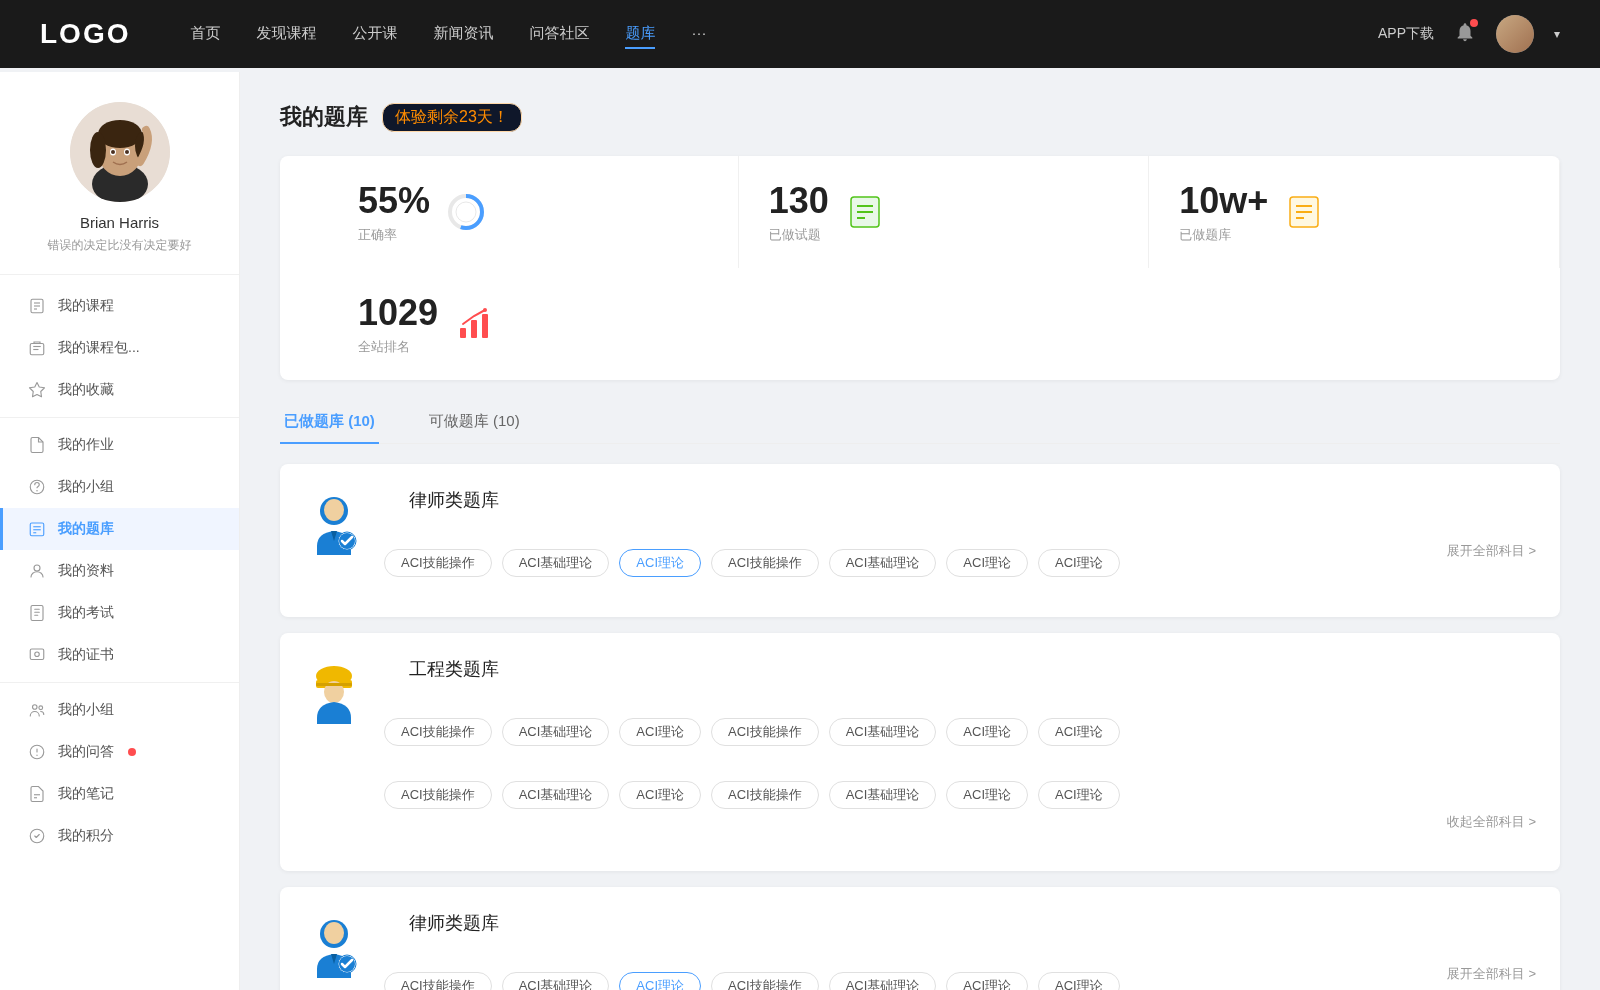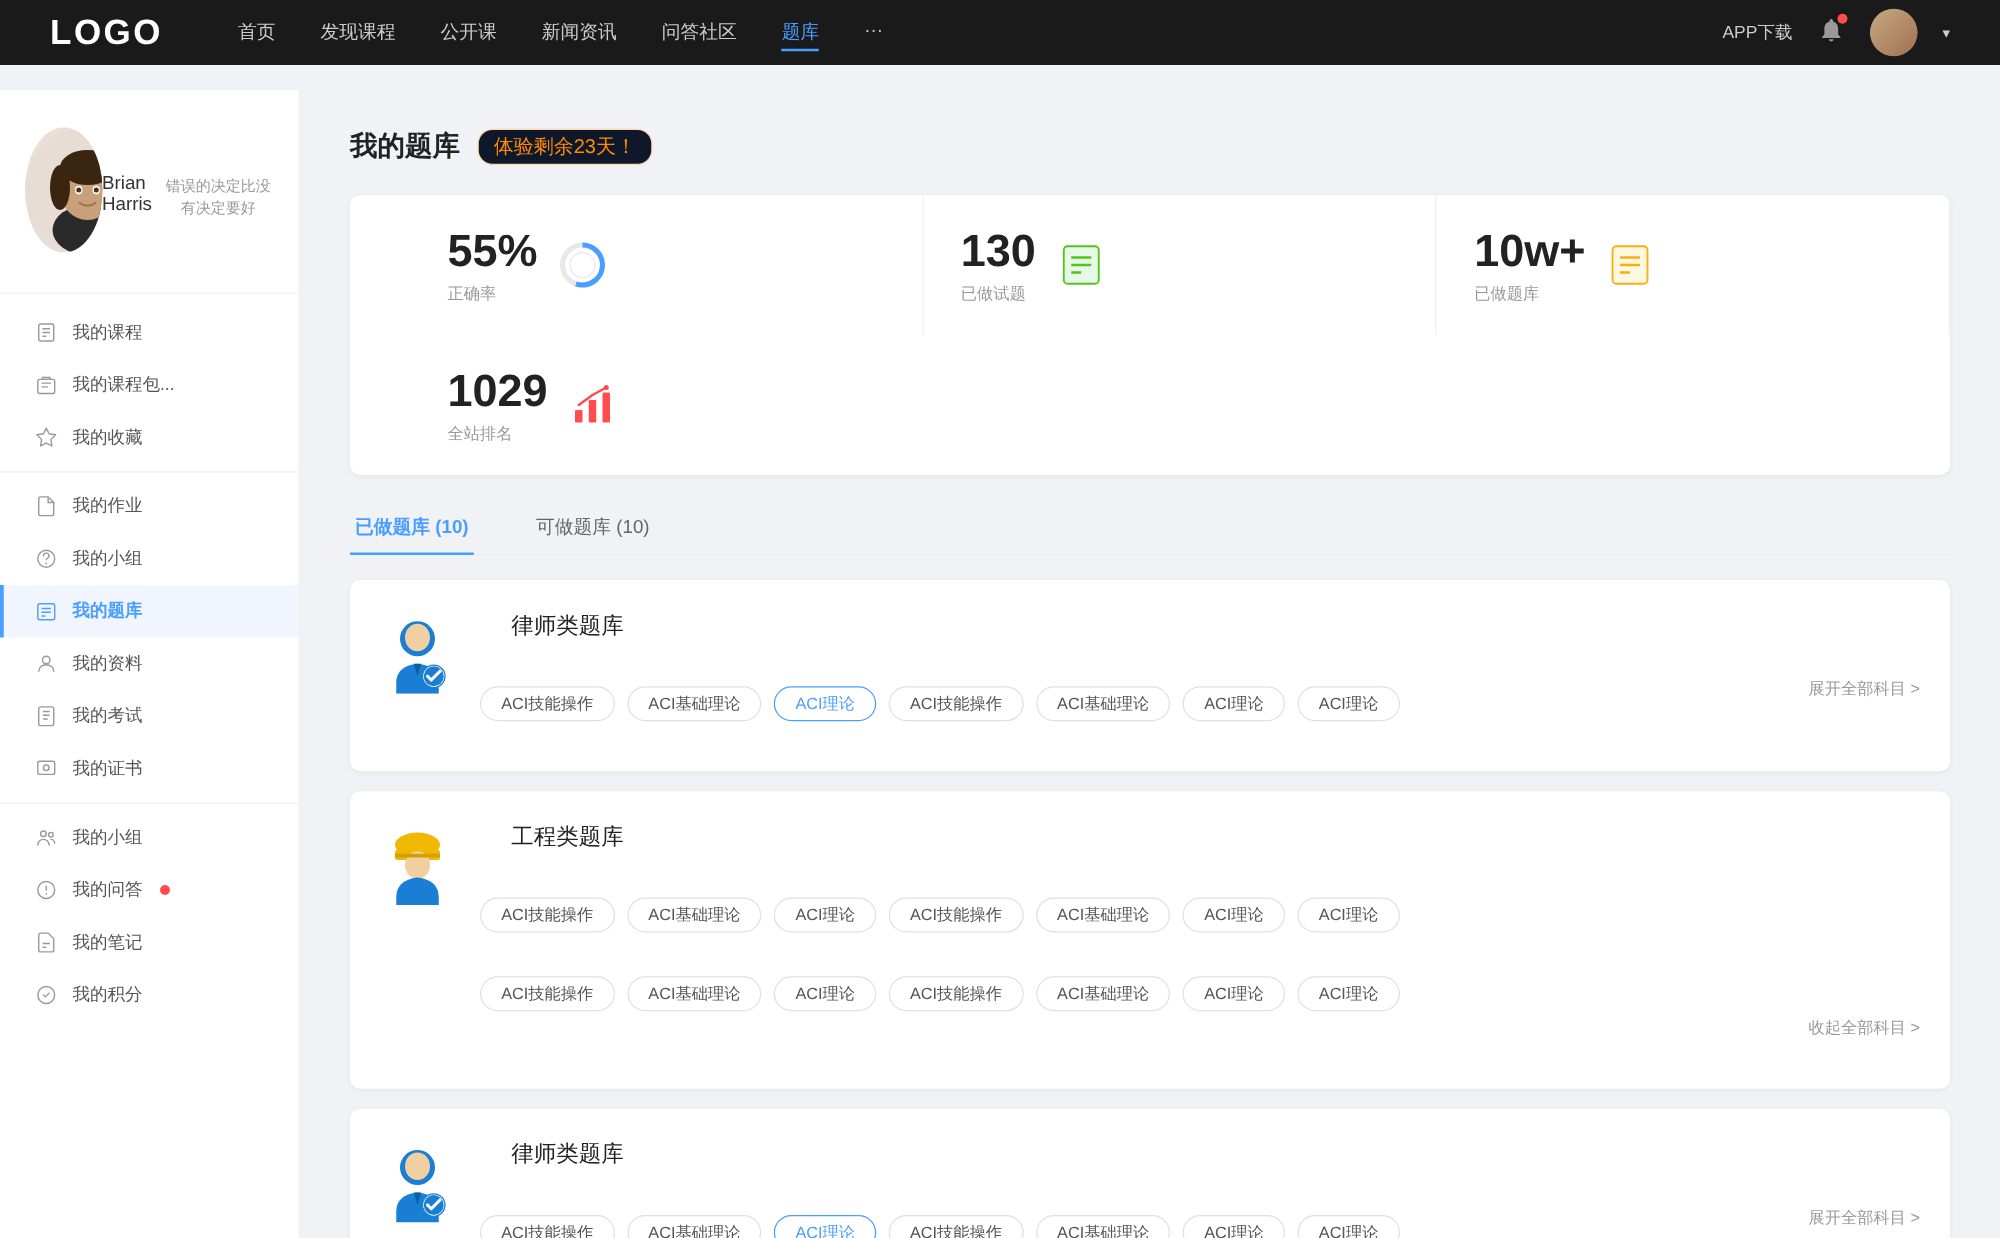--- a/index.html
+++ b/index.html
@@ -1,37 +1,37 @@
 <!DOCTYPE html>
 <html><head>
   <meta charset="utf-8">
   <style>
     * { margin: 0; padding: 0; box-sizing: border-box; }
     body { font-family: -apple-system, BlinkMacSystemFont, 'PingFang SC', 'Microsoft YaHei', sans-serif; background: #f0f2f5; width: 1600px; min-height: 990px; overflow-x: hidden; }
 
     
-    .topnav { background: #1a1a1a; height: 52px; display: flex; align-items: center; padding: 0 40px; color: white; position: fixed; top: 0; left: 0; right: 0; z-index: 100; }
+    .topnav { background: #1a1a1a; height: 68px; display: flex; align-items: center; padding: 0 40px; color: white; position: fixed; top: 0; left: 0; right: 0; z-index: 100; }
     .logo { font-size: 28px; font-weight: 900; letter-spacing: 2px; margin-right: 60px; }
     .nav-links { display: flex; gap: 36px; flex: 1; }
     .nav-link { color: #ccc; font-size: 15px; cursor: pointer; padding: 4px 0; position: relative; }
     .nav-link.active { color: #4a9eff; border-bottom: 2px solid #4a9eff; }
     .nav-right { display: flex; align-items: center; gap: 20px; margin-left: auto; }
     .app-download { color: #ccc; font-size: 14px; cursor: pointer; }
     .bell-icon { position: relative; cursor: pointer; }
     .bell-dot { position: absolute; top: -2px; right: -2px; width: 8px; height: 8px; background: #ff4d4f; border-radius: 50%; }
     .avatar-nav { width: 38px; height: 38px; border-radius: 50%; background: #888; overflow: hidden; display: flex; align-items: center; justify-content: center; cursor: pointer; }
     .avatar-img-nav { width: 100%; height: 100%; background: linear-gradient(135deg, #c8a882, #a07050); border-radius: 50%; }
     .chevron-down { color: #ccc; font-size: 12px; cursor: pointer; }
 
     
     .page-container { display: flex; margin-top: 72px; min-height: 918px; }
 
     
     .sidebar { width: 240px; background: white; padding: 30px 0 20px; flex-shrink: 0; border-right: 1px solid #eee; }
-    .profile-section { display: flex; flex-direction: row; align-items: center; padding: 0 20px 20px; border-bottom: 1px solid #f0f0f0; }
+    .profile-section { display: flex; flex-direction: column; align-items: center; padding: 0 20px 20px; border-bottom: 1px solid #f0f0f0; }
     .avatar-container { width: 100px; height: 100px; border-radius: 50%; overflow: hidden; background: #e8e0d8; margin-bottom: 12px; }
     .user-name { font-size: 15px; font-weight: 500; color: #333; margin-bottom: 6px; }
     .user-motto { font-size: 12px; color: #999; text-align: center; }
 
     .nav-menu { padding: 10px 0; }
     .nav-item { display: flex; align-items: center; gap: 12px; padding: 12px 28px; cursor: pointer; color: #555; font-size: 14px; position: relative; }
     .nav-item.active { color: #4a9eff; background: #f0f5ff; }
     .nav-item.active::before { content: ''; position: absolute; left: 0; top: 0; bottom: 0; width: 3px; background: #4a9eff; }
     .nav-item .icon { width: 18px; height: 18px; display: flex; align-items: center; justify-content: center; font-size: 15px; flex-shrink: 0; }
     .nav-divider { height: 1px; background: #f0f0f0; margin: 6px 0; }

